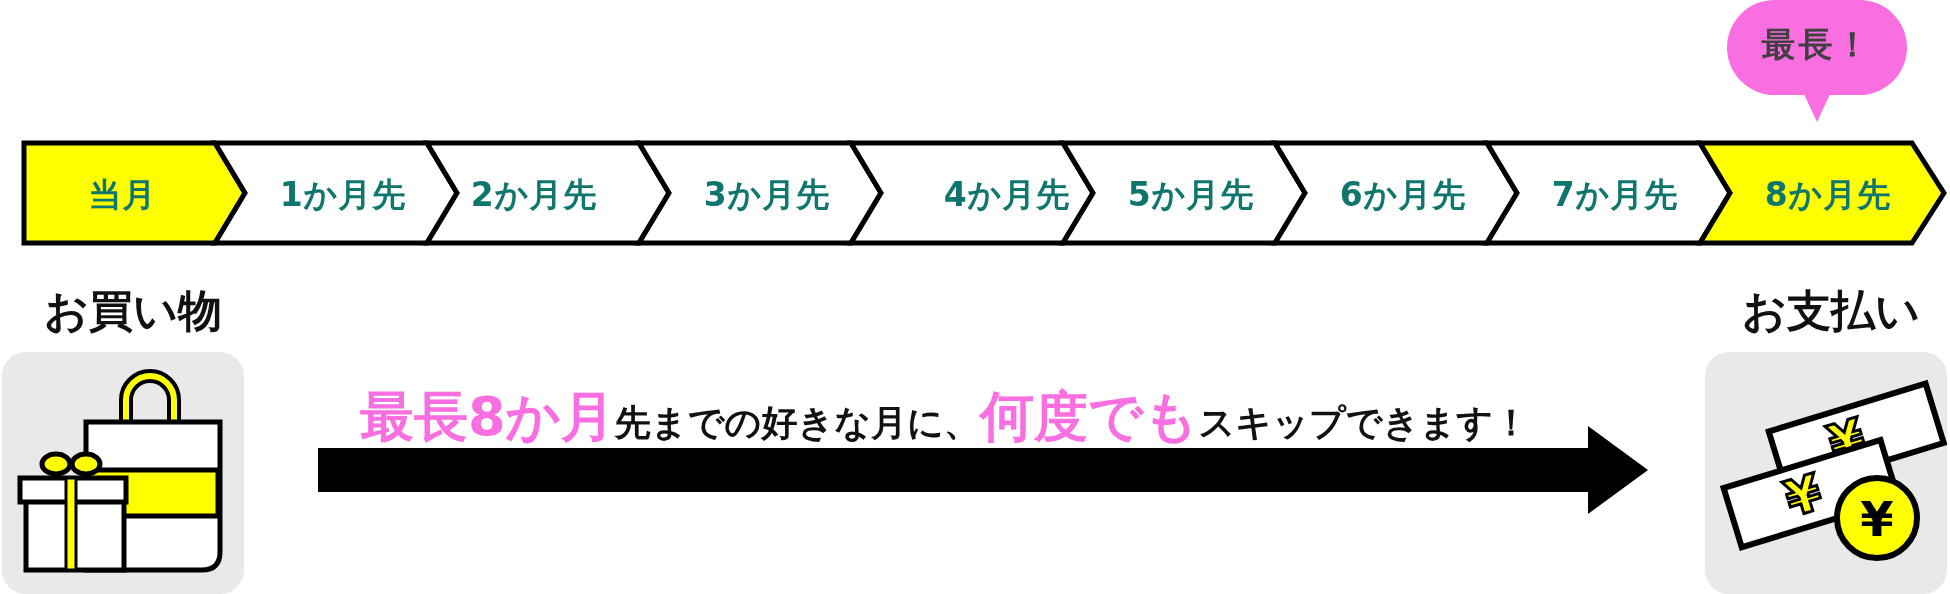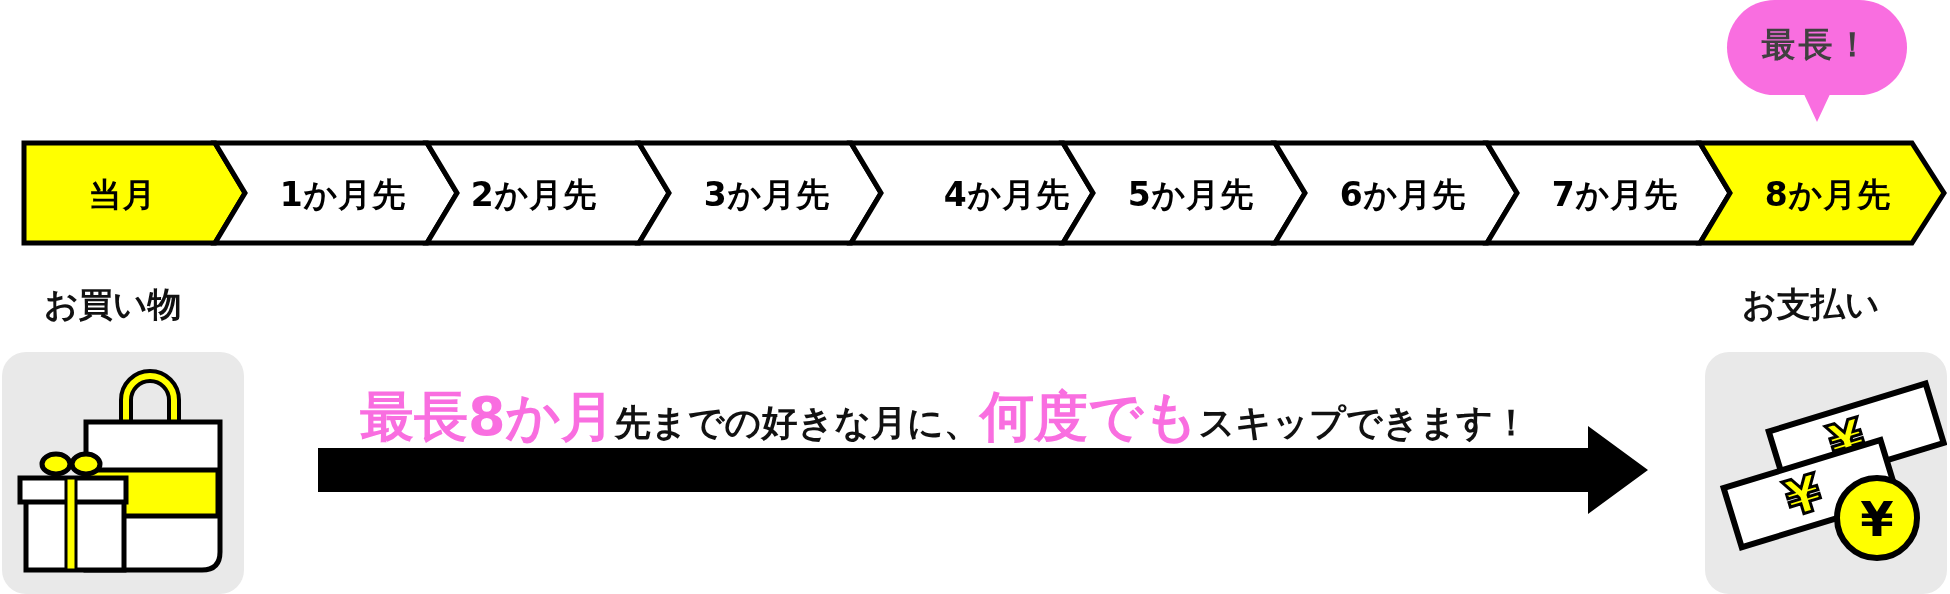--- a/index.html
+++ b/index.html
@@ -1,28 +1,28 @@
 <!DOCTYPE html>
 <html><head>
 <meta charset="utf-8">
 <style>
   html, body { margin:0; padding:0; background:#ffffff; }
   body { width:1950px; height:594px; position:relative; overflow:hidden;
          font-family:"DejaVu Sans", "Liberation Sans", sans-serif; color:#111; }
   .timeline { position:absolute; left:0; top:0; width:1950px; height:260px; }
   .seg-label { position:absolute; top:172px; height:46px; line-height:46px;
-               font-size:33px; font-weight:bold; text-align:center; color:#000000; letter-spacing:1px; }
+               font-size:33px; font-weight:bold; text-align:center; color:#0f766e; letter-spacing:1px; }
   .bubble { position:absolute; left:1727px; top:0; width:180px; height:95px;
             background:#f96ee0; border-radius:48px; }
   .bubble-tail { position:absolute; left:1803px; top:92px; width:0; height:0;
                  border-left:14px solid transparent; border-right:14px solid transparent;
                  border-top:30px solid #f96ee0; }
   .bubble-text { position:absolute; left:1727px; top:22px; width:180px; text-align:center;
                  font-size:34px; font-weight:bold; color:#404040; letter-spacing:3px; }
-  .side-label { position:absolute; top:282px; font-size:34px; font-weight:bold; color:#111; }
+  .side-label { position:absolute; top:282px; font-size:44px; font-weight:bold; color:#111; }
   .icon-box { position:absolute; top:352px; width:242px; height:242px; background:#e9e9e9; border-radius:24px; }
   .headline { position:absolute; left:360px; top:362px; white-space:nowrap; font-weight:bold;margin-top:19px; }
   .hl-pink { color:#f96ee0; font-size:54px; }
   .hl-black { color:#111; font-size:36px; }
   .arrow { position:absolute; left:318px; top:420px; }
 </style>
 </head>
 <body>
 
 <svg class="timeline" viewBox="0 0 1950 260" width="1950" height="260">

